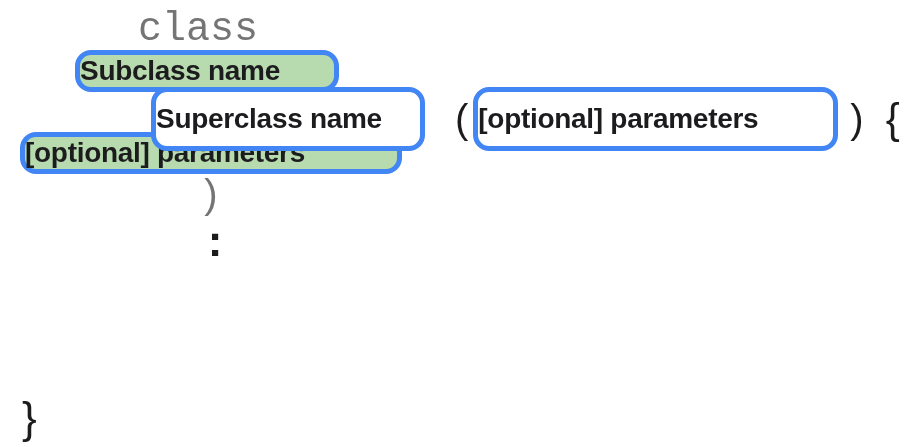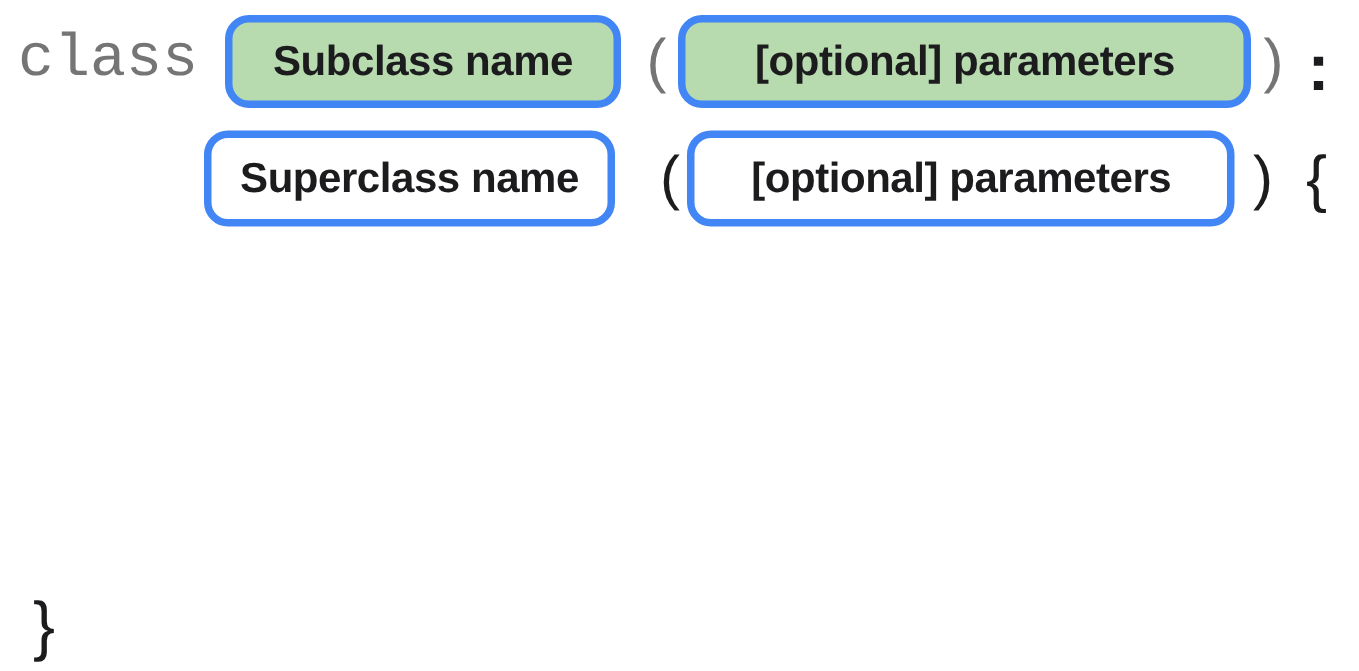--- a/index.html
+++ b/index.html
@@ -13,39 +13,39 @@
     height: 447px;
     background: var(--background, #ffffff);
     font-family: "Liberation Sans", sans-serif;
     overflow: hidden;
   }
   .row {
     position: absolute;
     display: flex;
     align-items: center;
   }
-  #row1 { left: 12px; top: 10px; height: 62px; }
-  #row2 { left: 136px; top: 87px; height: 64px; }
+  #row1 { left: 12px; top: 10px; height: 62px; flex-direction: column; }
+  #row2 { left: 151px; top: 87px; height: 64px; }
 
   .kw {
     font-family: "Liberation Mono", monospace;
     font-size: 40px;
     line-height: 1;
     color: var(--keyword-gray, #757575);
     margin-right: 18px;
     white-space: pre;
   }
   .sbox {
     box-sizing: border-box;
     height: 100%;
     border: 5px solid var(--border-blue, #4285F4);
     border-radius: 16px;
     display: flex;
     align-items: center;
-    justify-content: center;
+    justify-content: flex-start;
     font-size: 28px;
     font-weight: 600;
     letter-spacing: -0.3px;
     color: var(--text-black, #1c1c1e);
     white-space: nowrap;
   }
   .fill-green { background: var(--fill-green, #B7DBAE); }
   .fill-white { background: #ffffff; }
 
   #box-subclass   { width: 264px; }

